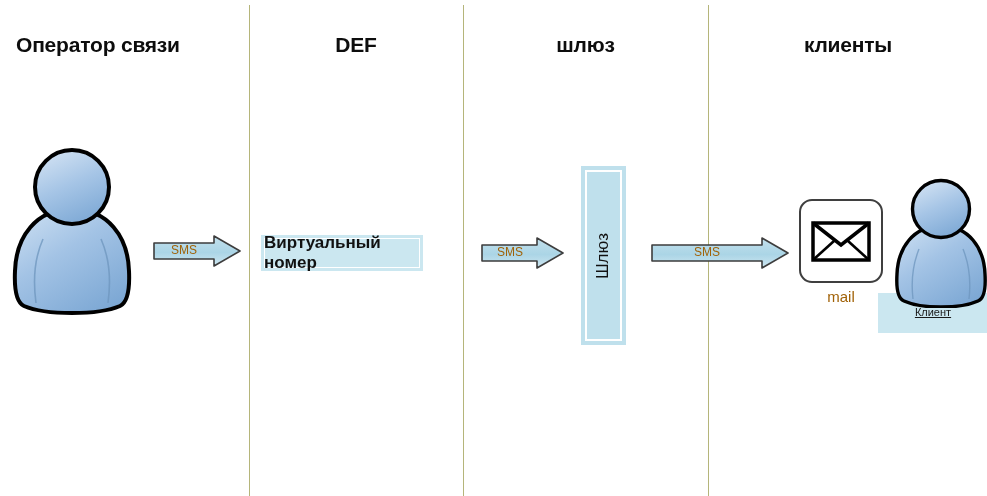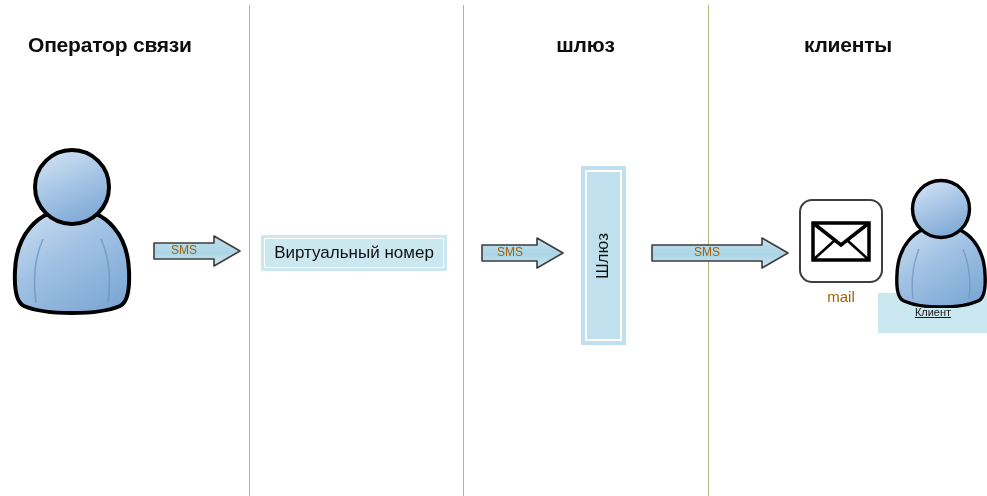--- a/index.html
+++ b/index.html
@@ -119,22 +119,23 @@
 </style>
 </head>
 <body>
 
 <div id="canvas">
 
   <div class="divider" style="left:249px;"></div>
   <div class="divider" style="left:463px;"></div>
   <div class="divider" style="left:708px;"></div>
 
-  <div class="lane-title" style="left:28px;">Оператор связи</div>
-
+  <div class="lane-title" style="left:16px;">Оператор связи</div>
+
+  <div class="lane-title center" style="left:250px; width:212px;">DEF</div>
 
   <div class="lane-title center" style="left:464px; width:243px;">шлюз</div>
 
   <div class="lane-title center" style="left:709px; width:278px;">клиенты</div>
 
   <div class="person" style="left:10px; top:147px;">
     <svg width="124" height="168" viewBox="0 0 124 168" xmlns="http://www.w3.org/2000/svg">
       <defs>
         <linearGradient id="headGradA" x1="0.3" y1="0" x2="0.75" y2="1">
           <stop offset="0%" stop-color="#cfe0f2"></stop>
@@ -167,21 +168,21 @@
           <stop offset="0%" stop-color="#c3e0ec"></stop>
           <stop offset="55%" stop-color="#abd5e6"></stop>
           <stop offset="100%" stop-color="#cfe7f1"></stop>
         </linearGradient>
       </defs>
       <path d="M2 9 L 62 9 L 62 2 L 88 17 L 62 32 L 62 25 L 2 25 Z" fill="url(#arrGradA)" stroke="#3d3d3d" stroke-width="1.6" stroke-linejoin="round"></path>
     </svg>
   </div>
   <div class="arrow-label" style="left:152px; top:243px; width:64px;">SMS</div>
 
-  <div class="vnum-box" style="left:261px; top:235px; width:186px; height:36px;">
+  <div class="vnum-box" style="left:261px; top:235px; width:162px; height:36px;font-weight:bold;">
     <span>Виртуальный номер</span>
   </div>
 
   <div class="arrow" style="left:480px; top:236px;">
     <svg width="85" height="34" viewBox="0 0 85 34" xmlns="http://www.w3.org/2000/svg">
       <defs>
         <linearGradient id="arrGradB" x1="0" y1="0" x2="0" y2="1">
           <stop offset="0%" stop-color="#c3e0ec"></stop>
           <stop offset="55%" stop-color="#abd5e6"></stop>
           <stop offset="100%" stop-color="#cfe7f1"></stop>

